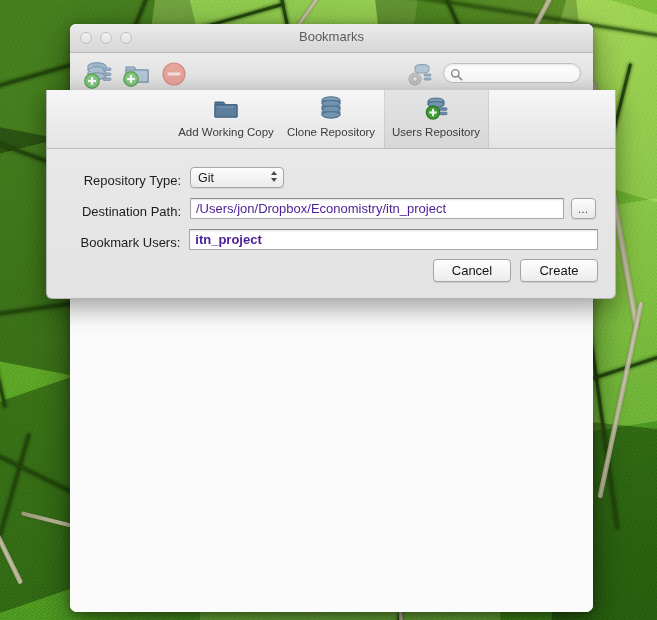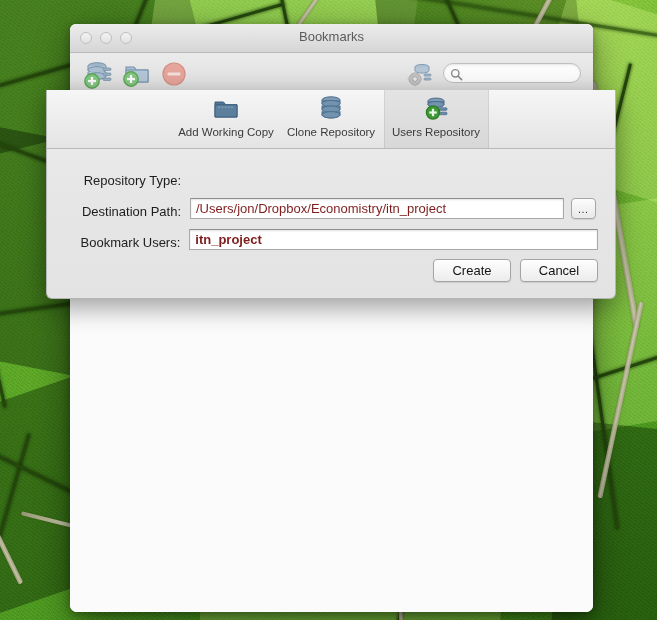--- a/index.html
+++ b/index.html
@@ -233,21 +233,21 @@
   .arr-up { border-bottom: 4px solid #4a4a4a; }
   .arr-dn { border-top: 4px solid #4a4a4a; }
 
   .text-field {
     height: 21px;
     background: #ffffff;
     border: 1px solid #a9a9a9;
     border-top-color: #8e8e8e;
     box-shadow: inset 0 1px 2px rgba(0,0,0,.12);
     font-size: 13px;
-    color: #7f1d1d;
+    color: #4c1d95;
     padding: 0 5px;
     box-sizing: border-box;
     font-family:"Liberation Sans", sans-serif;
     outline: none;
     border-radius: 1px;
   }
   #dest-path-field { width: 374px; }
   #bookmark-name-field { width: 411px; font-weight: bold; }
 
   #browse-button {
@@ -458,33 +458,40 @@
           </svg>
         </span>
         <span class="tab-label">Users Repository</span>
       </div>
     </div>
 
     <div id="sheet-form">
 
       <div class="form-row">
         <div class="form-label">Repository Type:</div>
+        <div class="popup-button">
+          <span>Git</span>
+          <span class="popup-arrows">
+            <span class="arr-up"></span>
+              <span class="arr-dn"></span>
+          </span>
+        </div>
       </div>
 
       <div class="form-row">
         <div class="form-label">Destination Path:</div>
         <input id="dest-path-field" class="text-field" type="text" value="/Users/jon/Dropbox/Economistry/itn_project" style="">
         <div id="browse-button">…</div>
       </div>
 
       <div class="form-row">
         <div class="form-label">Bookmark Users:</div>
         <input id="bookmark-name-field" class="text-field" type="text" value="itn_project" style="">
       </div>
 
       <div id="sheet-buttons">
+        <div class="sheet-btn">Cancel</div>
         <div class="sheet-btn">Create</div>
-        <div class="sheet-btn">Cancel</div>
       </div>
     </div>
   </div>
 
 </div>
 
 </body></html>

